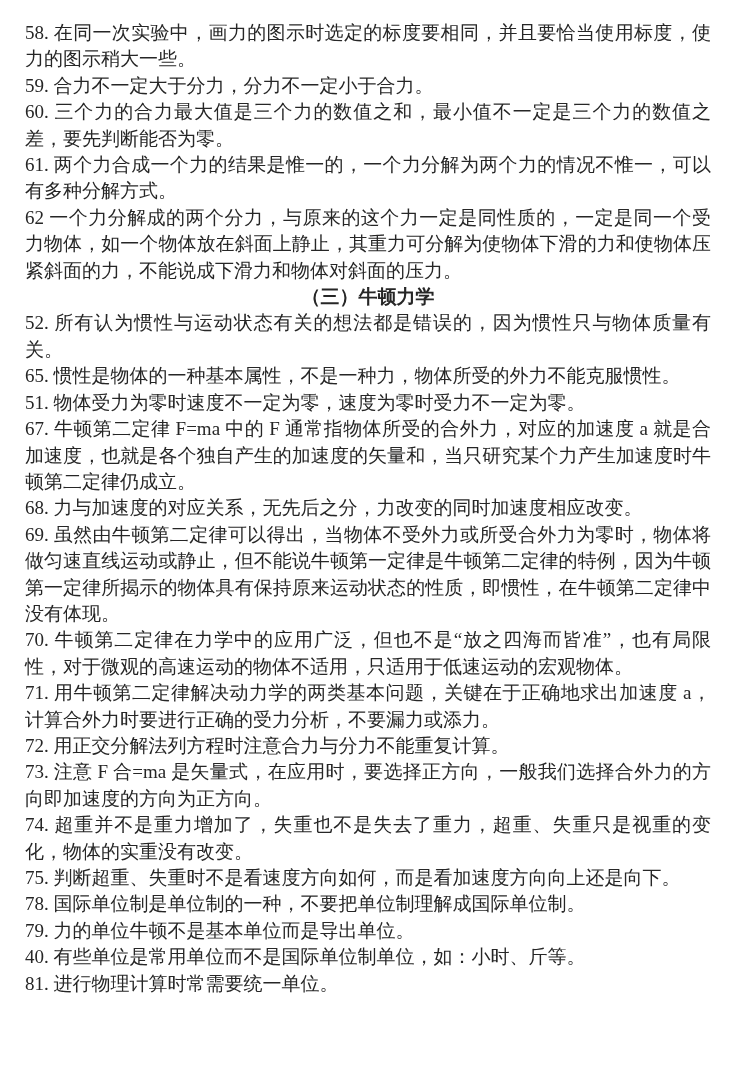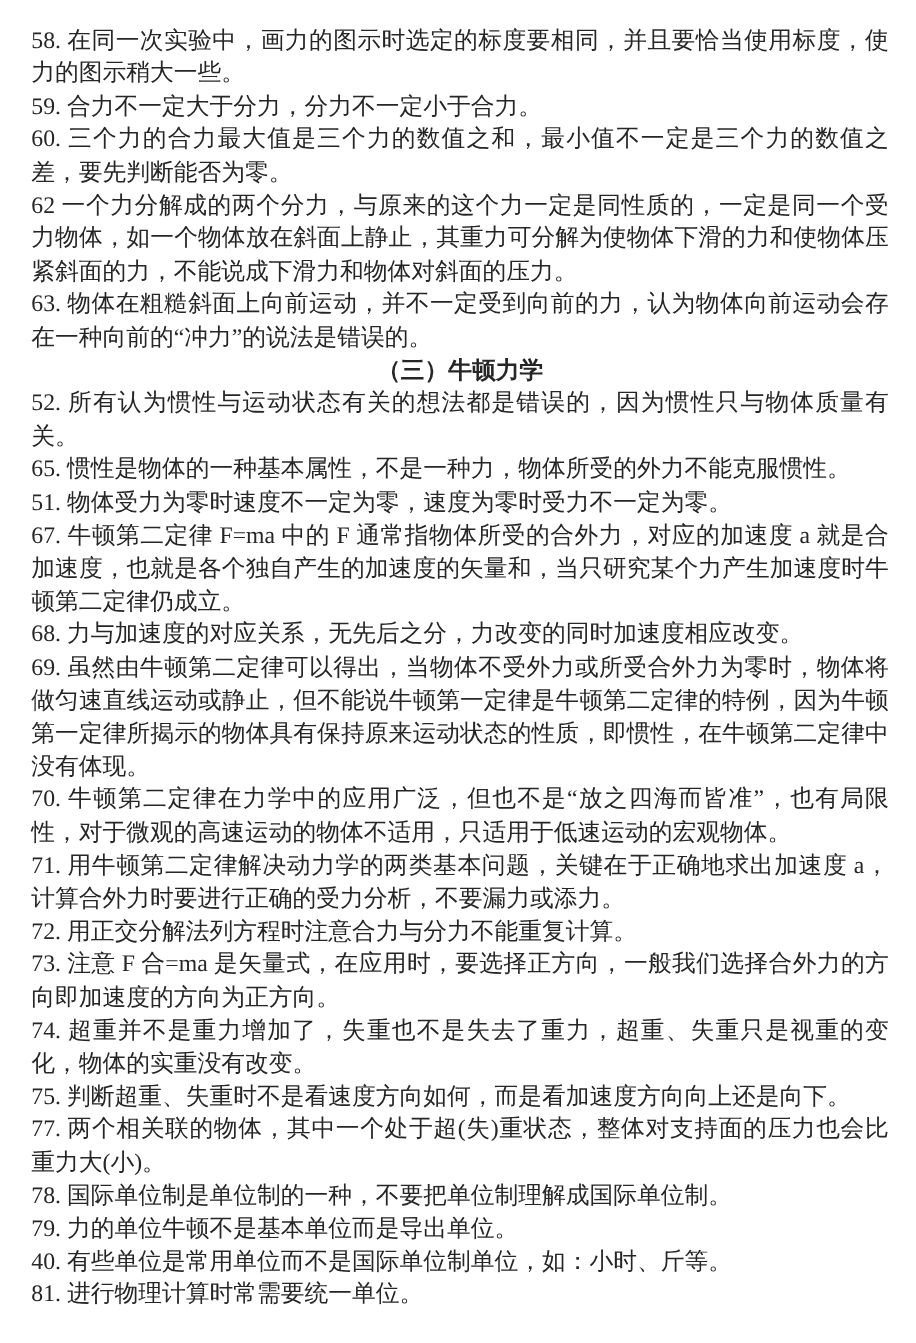--- a/index.html
+++ b/index.html
@@ -35,34 +35,33 @@
   }
 </style>
 </head>
 <body>
 
 <div class="page">
   <div class="doc-body" id="doc-body">
       <p class="note">58. 在同一次实验中，画力的图示时选定的标度要相同，并且要恰当使用标度，使力的图示稍大一些。</p>
       <p class="note">59. 合力不一定大于分力，分力不一定小于合力。</p>
       <p class="note">60. 三个力的合力最大值是三个力的数值之和，最小值不一定是三个力的数值之差，要先判断能否为零。</p>
+      <p class="note">61. 两个力合成一个力的结果是惟一的，一个力分解为两个力的情况不惟一，可以有多种分解方式。</p>
       <p class="note">62 一个力分解成的两个分力，与原来的这个力一定是同性质的，一定是同一个受力物体，如一个物体放在斜面上静止，其重力可分解为使物体下滑的力和使物体压紧斜面的力，不能说成下滑力和物体对斜面的压力。</p>
-      <p class="note">63. 物体在粗糙斜面上向前运动，并不一定受到向前的力，认为物体向前运动会存在一种向前的“冲力”的说法是错误的。</p>
       <p class="heading">（三）牛顿力学</p>
       <p class="note">52. 所有认为惯性与运动状态有关的想法都是错误的，因为惯性只与物体质量有关。</p>
       <p class="note">65. 惯性是物体的一种基本属性，不是一种力，物体所受的外力不能克服惯性。</p>
       <p class="note">51. 物体受力为零时速度不一定为零，速度为零时受力不一定为零。</p>
       <p class="note">67. 牛顿第二定律 F=ma 中的 F 通常指物体所受的合外力，对应的加速度 a 就是合加速度，也就是各个独自产生的加速度的矢量和，当只研究某个力产生加速度时牛顿第二定律仍成立。</p>
       <p class="note">68. 力与加速度的对应关系，无先后之分，力改变的同时加速度相应改变。</p>
       <p class="note">69. 虽然由牛顿第二定律可以得出，当物体不受外力或所受合外力为零时，物体将做匀速直线运动或静止，但不能说牛顿第一定律是牛顿第二定律的特例，因为牛顿第一定律所揭示的物体具有保持原来运动状态的性质，即惯性，在牛顿第二定律中没有体现。</p>
       <p class="note">70. 牛顿第二定律在力学中的应用广泛，但也不是“放之四海而皆准”，也有局限性，对于微观的高速运动的物体不适用，只适用于低速运动的宏观物体。</p>
       <p class="note">71. 用牛顿第二定律解决动力学的两类基本问题，关键在于正确地求出加速度 a，计算合外力时要进行正确的受力分析，不要漏力或添力。</p>
       <p class="note">72. 用正交分解法列方程时注意合力与分力不能重复计算。</p>
       <p class="note">73. 注意 F 合=ma 是矢量式，在应用时，要选择正方向，一般我们选择合外力的方向即加速度的方向为正方向。</p>
       <p class="note">74. 超重并不是重力增加了，失重也不是失去了重力，超重、失重只是视重的变化，物体的实重没有改变。</p>
       <p class="note">75. 判断超重、失重时不是看速度方向如何，而是看加速度方向向上还是向下。</p>
-      <p class="note">77. 两个相关联的物体，其中一个处于超(失)重状态，整体对支持面的压力也会比重力大(小)。</p>
       <p class="note">78. 国际单位制是单位制的一种，不要把单位制理解成国际单位制。</p>
       <p class="note">79. 力的单位牛顿不是基本单位而是导出单位。</p>
       <p class="note">40. 有些单位是常用单位而不是国际单位制单位，如：小时、斤等。</p>
       <p class="note">81. 进行物理计算时常需要统一单位。</p>
     </div>
 </div>
 
 </body></html>

